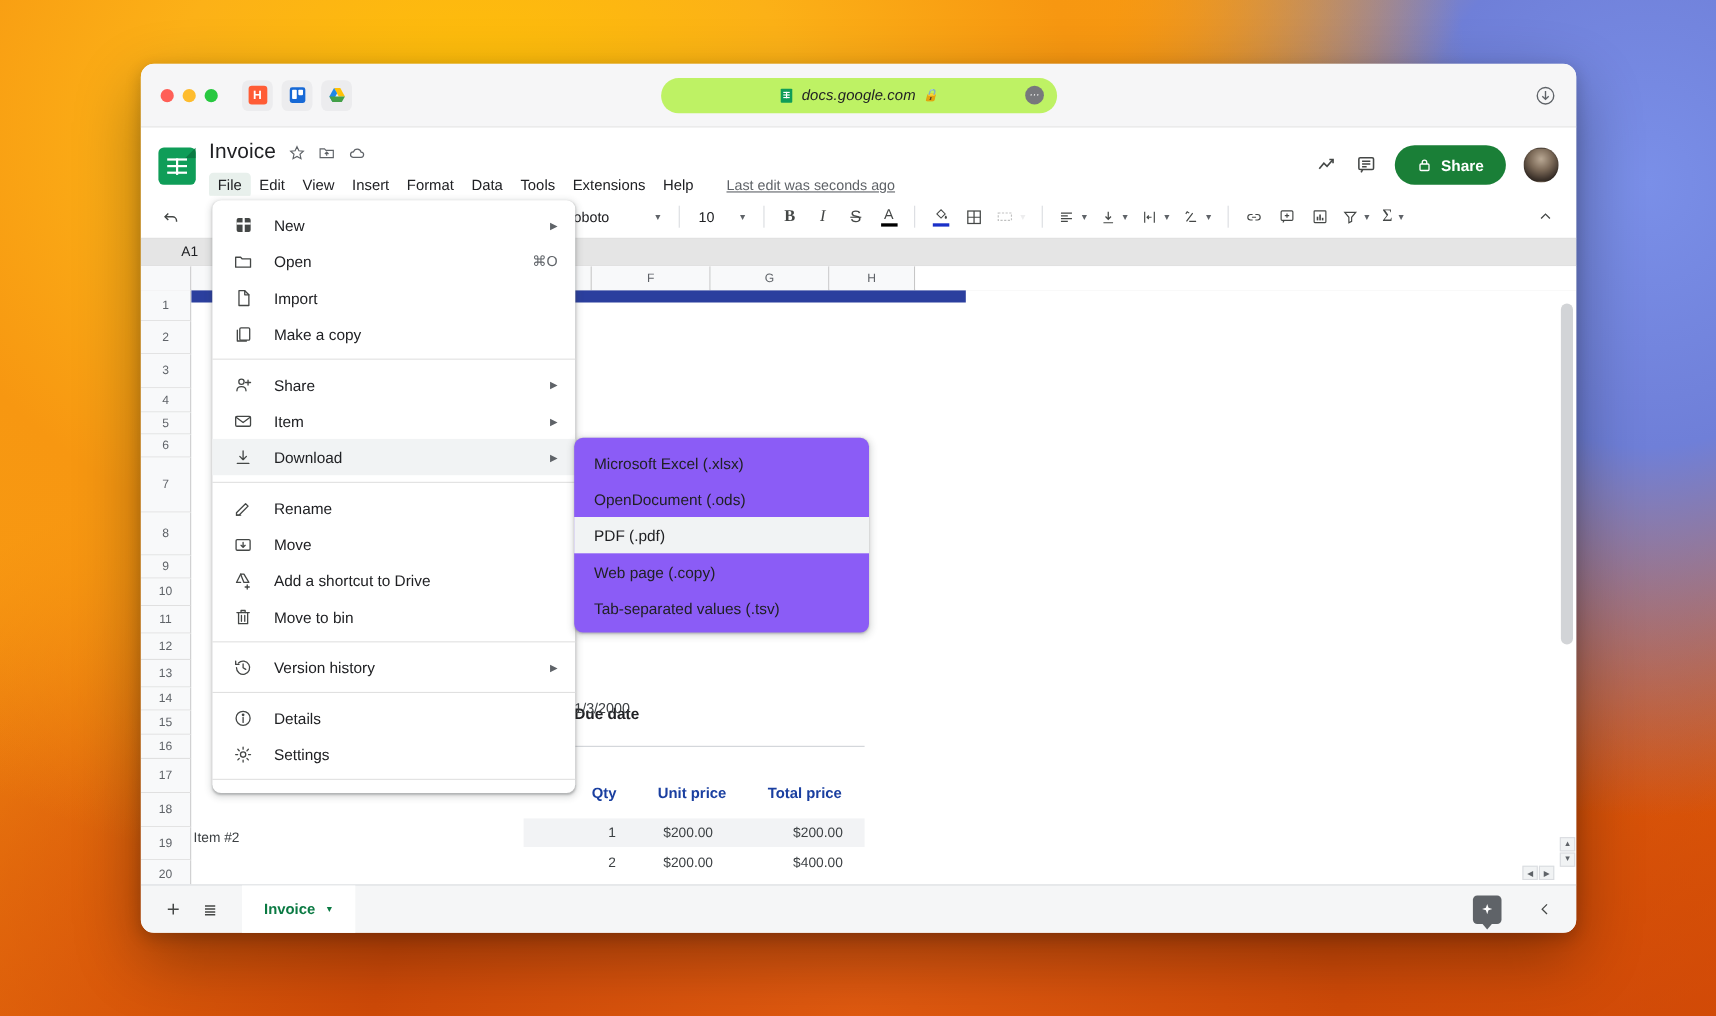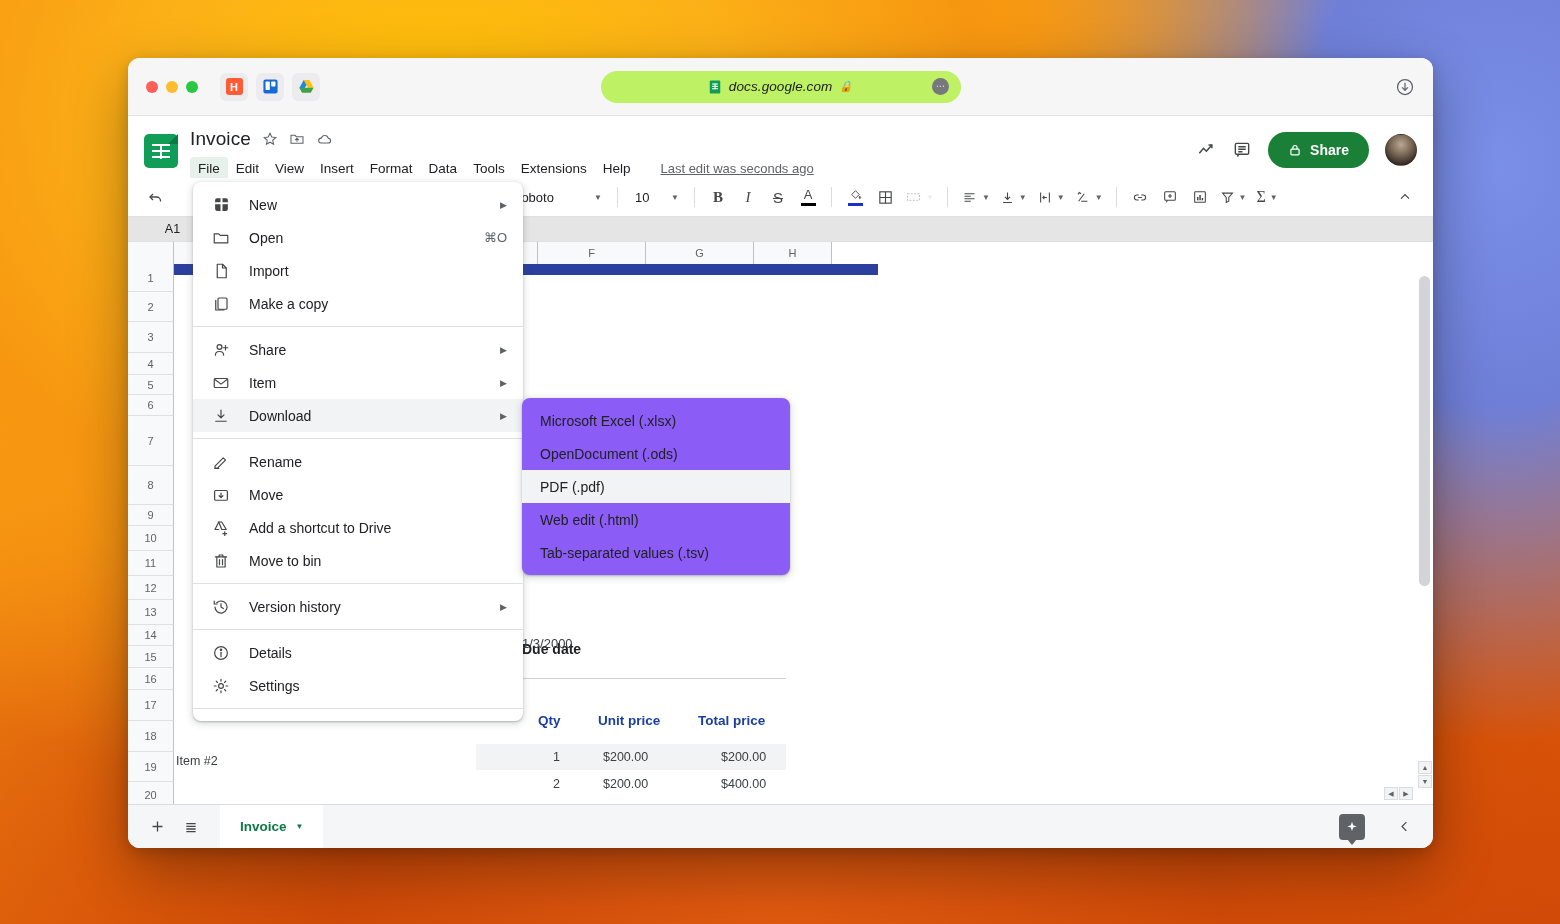--- a/index.html
+++ b/index.html
@@ -770,18 +770,18 @@
     <div class="sub-mi">
       <span class="sub-mi-label">Microsoft Excel (.xlsx)</span>
     </div>
     <div class="sub-mi">
       <span class="sub-mi-label">OpenDocument (.ods)</span>
     </div>
     <div class="sub-mi hl">
       <span class="sub-mi-label">PDF (.pdf)</span>
     </div>
     <div class="sub-mi">
-      <span class="sub-mi-label">Web edit (.html)</span>
+      <span class="sub-mi-label">Web page (.copy)</span>
     </div>
     <div class="sub-mi">
       <span class="sub-mi-label">Tab-separated values (.tsv)</span>
     </div>
   </div>
 
 </body></html>

